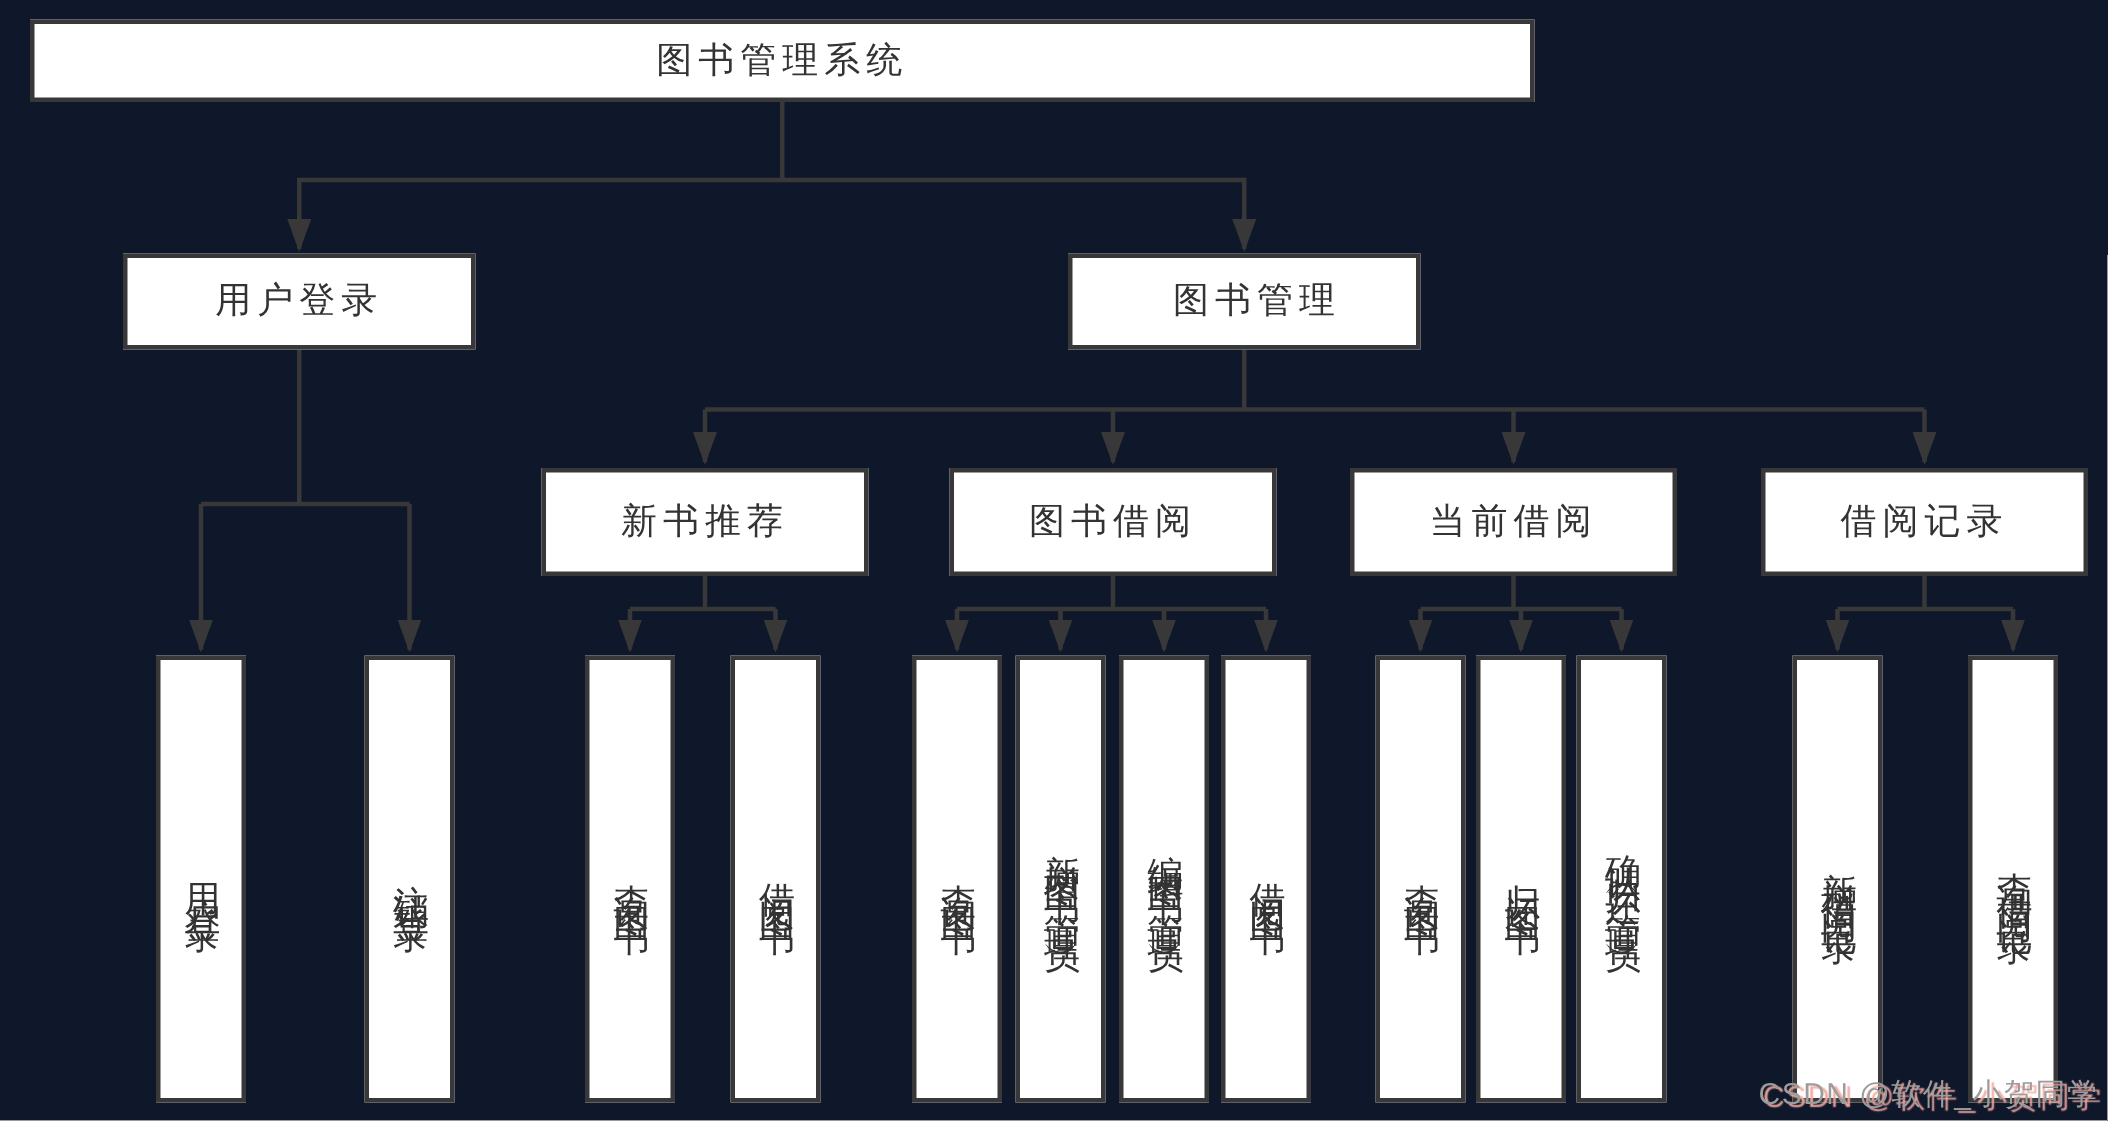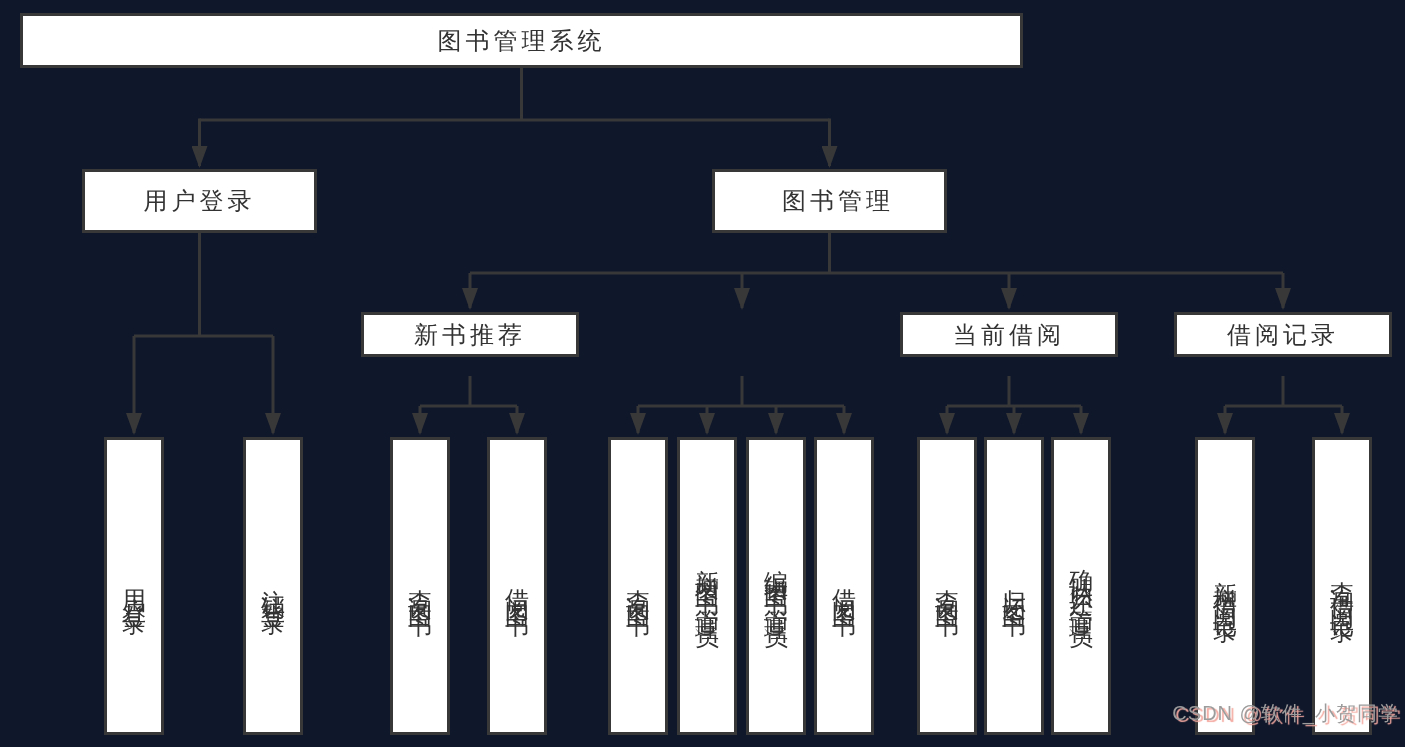--- a/index.html
+++ b/index.html
@@ -8,28 +8,28 @@
     font-family:"Liberation Sans",sans-serif;color:#333333;
   }
   .wires{position:absolute;left:0;top:0;}
   .box{
     position:absolute;box-sizing:border-box;background:#ffffff;
     border:3px solid #383838;display:flex;align-items:center;justify-content:center;
   }
   .hlabel{font-size:24px;letter-spacing:4px;line-height:1;white-space:nowrap;}
   .root{left:20px;top:13px;width:1003px;height:55px;}
   .lvl2{top:169px;width:235px;height:64px;}
-  .lvl3{top:312px;width:218px;height:45px;}
+  .lvl3{top:312px;width:218px;height:72px;}
   .leaf{top:437px;width:60px;height:298px;}
   .vlabel{
     writing-mode:vertical-rl;text-orientation:mixed;
     font-size:24px;letter-spacing:8px;line-height:1;
   }
   .watermark{
-    position:absolute;right:6px;bottom:20px;font-size:20px;white-space:nowrap;
+    position:absolute;right:6px;bottom:4px;font-size:20px;white-space:nowrap;
     color:#9c9c9c;text-shadow:3px 2px 1px #f4a9a0;letter-spacing:1px;
   }
 </style>
 </head>
 <body>
 
 <div class="canvas">
 
   <svg class="wires" width="1405" height="747" viewBox="0 0 1405 747">
     <defs>
@@ -81,20 +81,23 @@
   <div class="box lvl2" style="left:82px;">
     <span class="hlabel">用户登录</span>
   </div>
   <div class="box lvl2" style="left:712px;padding-left:17px;">
     <span class="hlabel">图书管理</span>
   </div>
 
   <div class="box lvl3" style="left:361px;">
     <span class="hlabel">新书推荐</span>
   </div>
+  <div class="box lvl3" style="left:633px;">
+    <span class="hlabel">图书借阅</span>
+  </div>
   <div class="box lvl3" style="left:900px;">
     <span class="hlabel">当前借阅</span>
   </div>
   <div class="box lvl3" style="left:1174px;">
     <span class="hlabel">借阅记录</span>
   </div>
 
   <div class="box leaf" style="left:104px;">
     <span class="vlabel">用户登录</span>
   </div>

